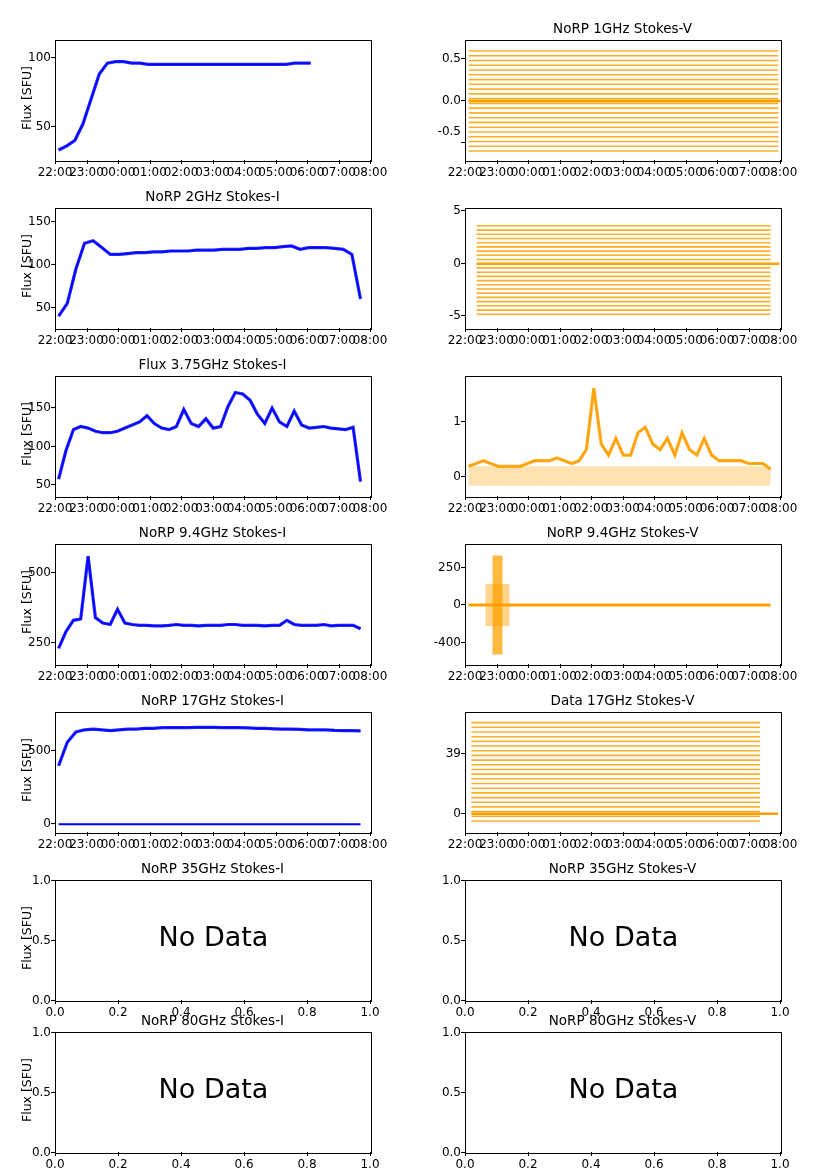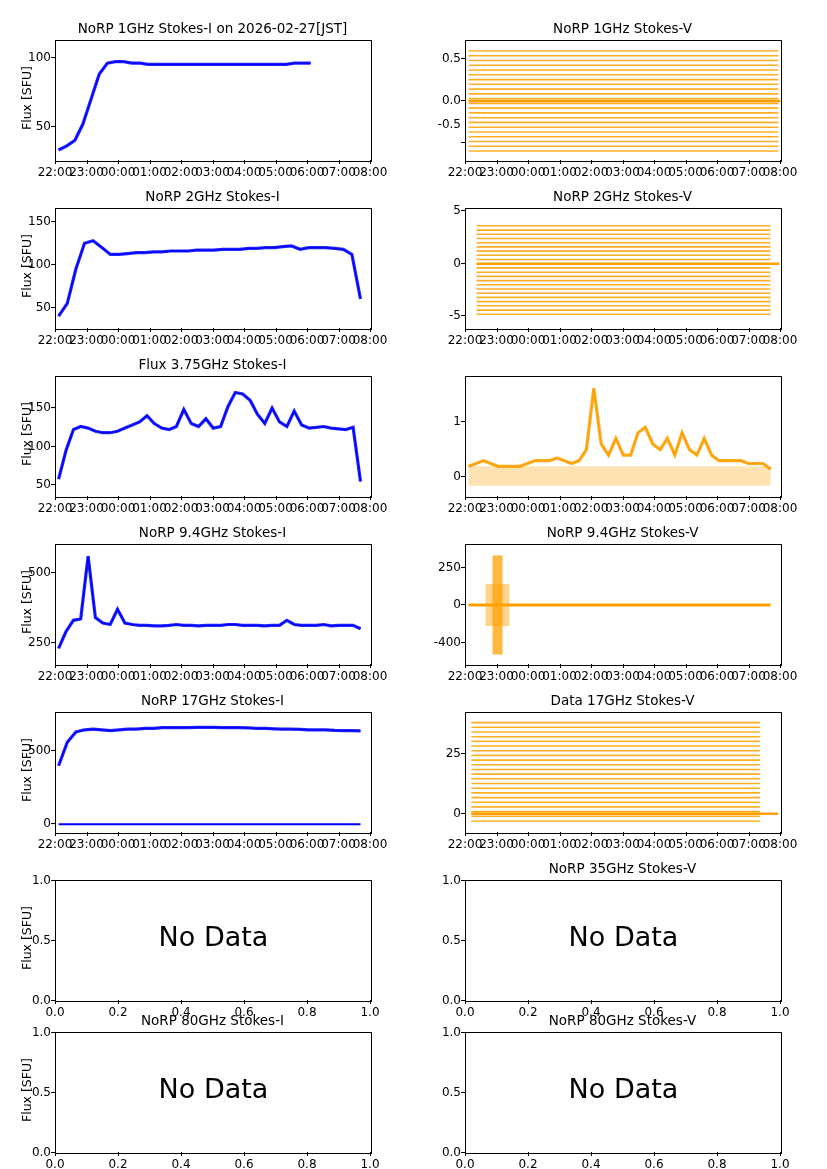--- a/index.html
+++ b/index.html
@@ -15,21 +15,20 @@
   .xtickmark{position:absolute;width:1px;background:#000;height:4px;}
   .nodata{position:absolute;left:0;right:0;text-align:center;font-size:27px;color:#000;}
   svg{display:block;}
 </style>
 </head>
 <body>
 
 <div class="page">
 
 <div class="panel" style="left: 55px; top: 20px; width: 315px; height: 170px;">
-      <div class="ptitle">NoRP 1GHz Stokes-I on 2026-02-27[JST]</div>
       <div class="plotbox" style="width:315px;height:120px">
         <svg width="315" height="120">
           <path d="M2.6 109.0L10.8 104.8L18.9 99.3L27.0 82.8L35.1 57.9L43.3 33.1L51.4 22.1L59.5 20.7L67.7 20.7L75.8 22.1L83.9 22.1L92.0 23.4L100.2 23.4L108.3 23.4L116.4 23.4L124.6 23.4L132.7 23.4L140.8 23.4L148.9 23.4L157.1 23.4L165.2 23.4L173.3 23.4L181.5 23.4L189.6 23.4L197.7 23.4L205.9 23.4L214.0 23.4L222.1 23.4L230.2 23.4L238.4 22.1L246.5 22.1L254.6 22.1" fill="none" stroke="#0000ff" stroke-width="3.2" stroke-opacity="0.85"></path>
           <path d="M2.6 109.0L10.8 104.8L18.9 99.3L27.0 82.8L35.1 57.9L43.3 33.1L51.4 22.1L59.5 20.7L67.7 20.7L75.8 22.1L83.9 22.1L92.0 23.4L100.2 23.4L108.3 23.4L116.4 23.4L124.6 23.4L132.7 23.4L140.8 23.4L148.9 23.4L157.1 23.4L165.2 23.4L173.3 23.4L181.5 23.4L189.6 23.4L197.7 23.4L205.9 23.4L214.0 23.4L222.1 23.4L230.2 23.4L238.4 22.1L246.5 22.1L254.6 22.1" fill="none" stroke="#0000ff" stroke-width="1.3"></path>
         </svg>
       </div>
       <div class="ytick" style="top:105.51724137931035px;width:48px;left:-52px">50</div>
       <div class="ytickmark" style="top:105.51724137931035px;left:-4px"></div>
       <div class="ytick" style="top:36.551724137931046px;width:48px;left:-52px">100</div>
       <div class="ytickmark" style="top:36.551724137931046px;left:-4px"></div>
@@ -79,21 +78,21 @@
           <line x1="2.6" y1="81.4" x2="312.4" y2="81.4" stroke="#ffa000" stroke-width="1.6" stroke-opacity="0.85"></line>
           <line x1="2.6" y1="86.2" x2="312.4" y2="86.2" stroke="#ffa000" stroke-width="1.6" stroke-opacity="0.85"></line>
           <line x1="2.6" y1="91.0" x2="312.4" y2="91.0" stroke="#ffa000" stroke-width="1.6" stroke-opacity="0.85"></line>
           <line x1="2.6" y1="95.7" x2="312.4" y2="95.7" stroke="#ffa000" stroke-width="1.6" stroke-opacity="0.85"></line>
           <line x1="2.6" y1="100.5" x2="312.4" y2="100.5" stroke="#ffa000" stroke-width="1.6" stroke-opacity="0.85"></line>
           <line x1="2.6" y1="105.2" x2="312.4" y2="105.2" stroke="#ffa000" stroke-width="1.6" stroke-opacity="0.85"></line>
           <line x1="2.6" y1="110.0" x2="312.4" y2="110.0" stroke="#ffa000" stroke-width="1.6" stroke-opacity="0.85"></line>
           <line x1="2.6" y1="60.0" x2="314.6" y2="60.0" stroke="#ffa000" stroke-width="2.6"></line>
         </svg>
       </div>
-      <div class="ytick" style="top:104px;width:48px;left:-52px">-0.5</div>
+      <div class="ytick" style="top:111px;width:48px;left:-52px">-0.5</div>
       <div class="ytickmark" style="top:121.66666666666667px;left:-4px"></div>
       <div class="ytick" style="top:80px;width:48px;left:-52px">0.0</div>
       <div class="ytickmark" style="top:80px;left:-4px"></div>
       <div class="ytick" style="top:38.33333333333333px;width:48px;left:-52px">0.5</div>
       <div class="ytickmark" style="top:38.33333333333333px;left:-4px"></div>
       <div class="xtick" style="left:0px;top:145px">22:00</div>
       <div class="xtickmark" style="left:0px;top:140px"></div>
       <div class="xtick" style="left:31.5px;top:145px">23:00</div>
       <div class="xtickmark" style="left:31.5px;top:140px"></div>
       <div class="xtick" style="left:63px;top:145px">00:00</div>
@@ -147,21 +146,20 @@
       <div class="xtickmark" style="left:220.5px;top:140px"></div>
       <div class="xtick" style="left:252px;top:145px">06:00</div>
       <div class="xtickmark" style="left:252px;top:140px"></div>
       <div class="xtick" style="left:283.5px;top:145px">07:00</div>
       <div class="xtickmark" style="left:283.5px;top:140px"></div>
       <div class="xtick" style="left:315px;top:145px">08:00</div>
       <div class="xtickmark" style="left:315px;top:140px"></div>
       <div class="ylabel" style="left:-36px;top:110px">Flux [SFU]</div>
     </div>
     <div class="panel" style="left: 465px; top: 188px; width: 315px; height: 170px;">
-      <div class="ptitle">NoRP 2GHz Stokes-V</div>
       <div class="plotbox" style="width:315px;height:120px">
         <svg width="315" height="120">
           <line x1="10.5" y1="16.8" x2="304.5" y2="16.8" stroke="#ffa000" stroke-width="1.6" stroke-opacity="0.85"></line>
           <line x1="10.5" y1="21.1" x2="304.5" y2="21.1" stroke="#ffa000" stroke-width="1.6" stroke-opacity="0.85"></line>
           <line x1="10.5" y1="25.3" x2="304.5" y2="25.3" stroke="#ffa000" stroke-width="1.6" stroke-opacity="0.85"></line>
           <line x1="10.5" y1="29.5" x2="304.5" y2="29.5" stroke="#ffa000" stroke-width="1.6" stroke-opacity="0.85"></line>
           <line x1="10.5" y1="33.7" x2="304.5" y2="33.7" stroke="#ffa000" stroke-width="1.6" stroke-opacity="0.85"></line>
           <line x1="10.5" y1="37.9" x2="304.5" y2="37.9" stroke="#ffa000" stroke-width="1.6" stroke-opacity="0.85"></line>
           <line x1="10.5" y1="42.1" x2="304.5" y2="42.1" stroke="#ffa000" stroke-width="1.6" stroke-opacity="0.85"></line>
           <line x1="10.5" y1="46.3" x2="304.5" y2="46.3" stroke="#ffa000" stroke-width="1.6" stroke-opacity="0.85"></line>
@@ -419,21 +417,21 @@
           <line x1="5.3" y1="89.3" x2="294.0" y2="89.3" stroke="#ffa000" stroke-width="1.6" stroke-opacity="0.85"></line>
           <line x1="5.3" y1="93.9" x2="294.0" y2="93.9" stroke="#ffa000" stroke-width="1.6" stroke-opacity="0.85"></line>
           <line x1="5.3" y1="98.6" x2="294.0" y2="98.6" stroke="#ffa000" stroke-width="1.6" stroke-opacity="0.85"></line>
           <line x1="5.3" y1="103.3" x2="294.0" y2="103.3" stroke="#ffa000" stroke-width="1.6" stroke-opacity="0.85"></line>
           <line x1="5.3" y1="108.0" x2="294.0" y2="108.0" stroke="#ffa000" stroke-width="1.6" stroke-opacity="0.85"></line>
           <line x1="5.3" y1="100.8" x2="311.9" y2="100.8" stroke="#ffa000" stroke-width="2.6"></line>
         </svg>
       </div>
       <div class="ytick" style="top:120.8px;width:48px;left:-52px">0</div>
       <div class="ytickmark" style="top:120.8px;left:-4px"></div>
-      <div class="ytick" style="top:60.8px;width:48px;left:-52px">25</div>
+      <div class="ytick" style="top:60.8px;width:48px;left:-52px">39</div>
       <div class="ytickmark" style="top:60.8px;left:-4px"></div>
       <div class="xtick" style="left:0px;top:145px">22:00</div>
       <div class="xtickmark" style="left:0px;top:140px"></div>
       <div class="xtick" style="left:31.5px;top:145px">23:00</div>
       <div class="xtickmark" style="left:31.5px;top:140px"></div>
       <div class="xtick" style="left:63px;top:145px">00:00</div>
       <div class="xtickmark" style="left:63px;top:140px"></div>
       <div class="xtick" style="left:94.5px;top:145px">01:00</div>
       <div class="xtickmark" style="left:94.5px;top:140px"></div>
       <div class="xtick" style="left:126px;top:145px">02:00</div>
@@ -445,20 +443,21 @@
       <div class="xtick" style="left:220.5px;top:145px">05:00</div>
       <div class="xtickmark" style="left:220.5px;top:140px"></div>
       <div class="xtick" style="left:252px;top:145px">06:00</div>
       <div class="xtickmark" style="left:252px;top:140px"></div>
       <div class="xtick" style="left:283.5px;top:145px">07:00</div>
       <div class="xtickmark" style="left:283.5px;top:140px"></div>
       <div class="xtick" style="left:315px;top:145px">08:00</div>
       <div class="xtickmark" style="left:315px;top:140px"></div>
     </div>
     <div class="panel" style="left: 55px; top: 860px; width: 315px; height: 170px;">
+      <div class="ptitle">NoRP 35GHz Stokes-I</div>
       <div class="plotbox" style="width:315px;height:120px">
         <div class="nodata" style="top:40px">No Data</div>
       </div>
       <div class="ytick" style="top:140px;width:48px;left:-52px">0.0</div>
       <div class="ytickmark" style="top:140px;left:-4px"></div>
       <div class="ytick" style="top:80px;width:48px;left:-52px">0.5</div>
       <div class="ytickmark" style="top:80px;left:-4px"></div>
       <div class="ytick" style="top:20px;width:48px;left:-52px">1.0</div>
       <div class="ytickmark" style="top:20px;left:-4px"></div>
       <div class="xtick" style="left:0px;top:145px">0.0</div>

